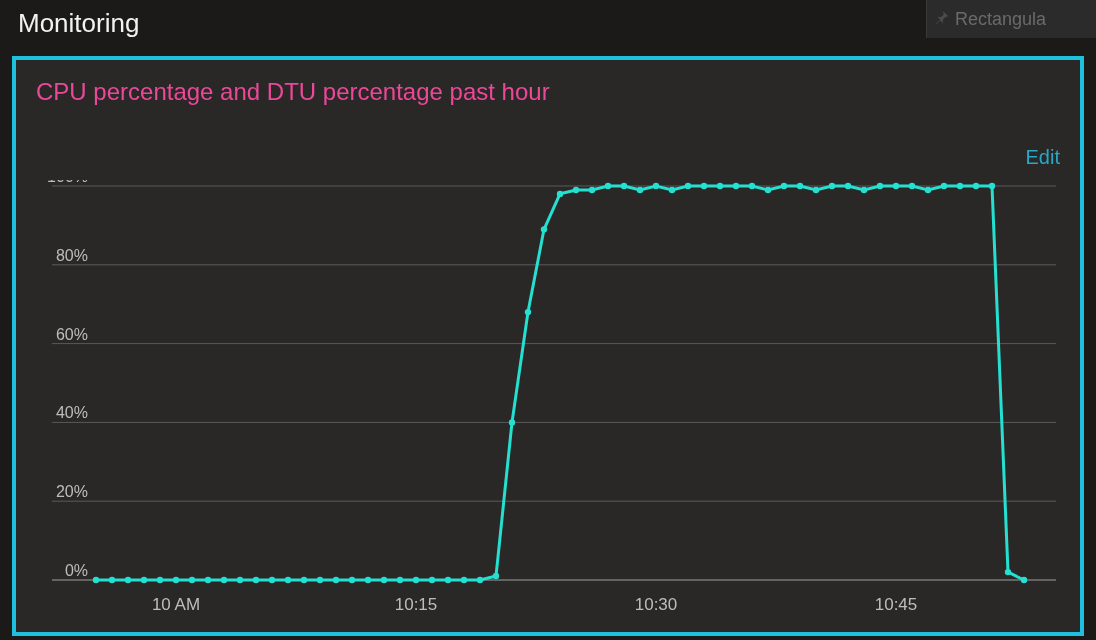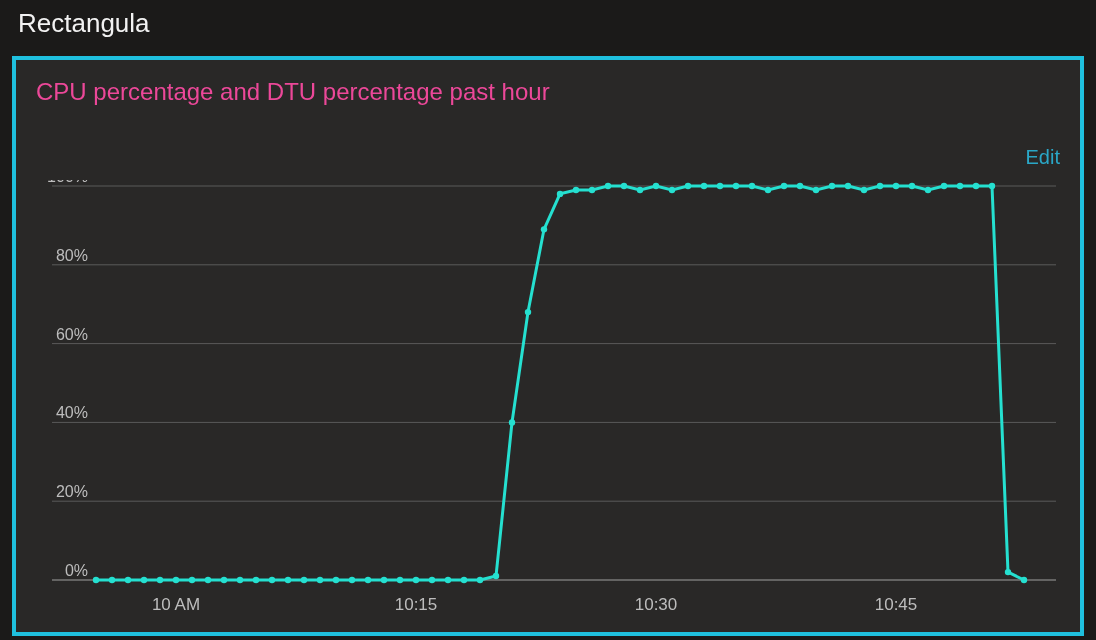--- a/index.html
+++ b/index.html
@@ -95,22 +95,28 @@
     stroke-width: 3;
   }
   .series-point {
     fill: #25e0d0;
   }
 </style>
 </head>
 <body>
 
 <div class="page">
-  <div class="section-title">Rectangula</div>
-
+  <div class="section-title">Monitoring</div>
+
+  <div class="snip-remnant">
+    <svg class="pin" viewBox="0 0 16 16">
+        <path fill="#888" d="M9 1l6 6-3 1-3 3 0 4-3-3-5 5 0-1 5-5-3-3 4 0 3-3z"></path>
+      </svg>
+    <span>Rectangula</span>
+  </div>
 
   <div class="tile">
     <div class="tile-title">CPU percentage and DTU percentage past hour</div>
     <div class="edit-link">Edit</div>
     <div class="chart-area">
       <svg id="chart-svg" width="1030" height="440" viewBox="0 0 1030 440">
           <line x1="16" x2="1020" y1="400" y2="400" class="gridline zero"></line>
           <line x1="16" x2="1020" y1="321.20000000000005" y2="321.20000000000005" class="gridline"></line>
           <line x1="16" x2="1020" y1="242.39999999999998" y2="242.39999999999998" class="gridline"></line>
           <line x1="16" x2="1020" y1="163.60000000000002" y2="163.60000000000002" class="gridline"></line>

